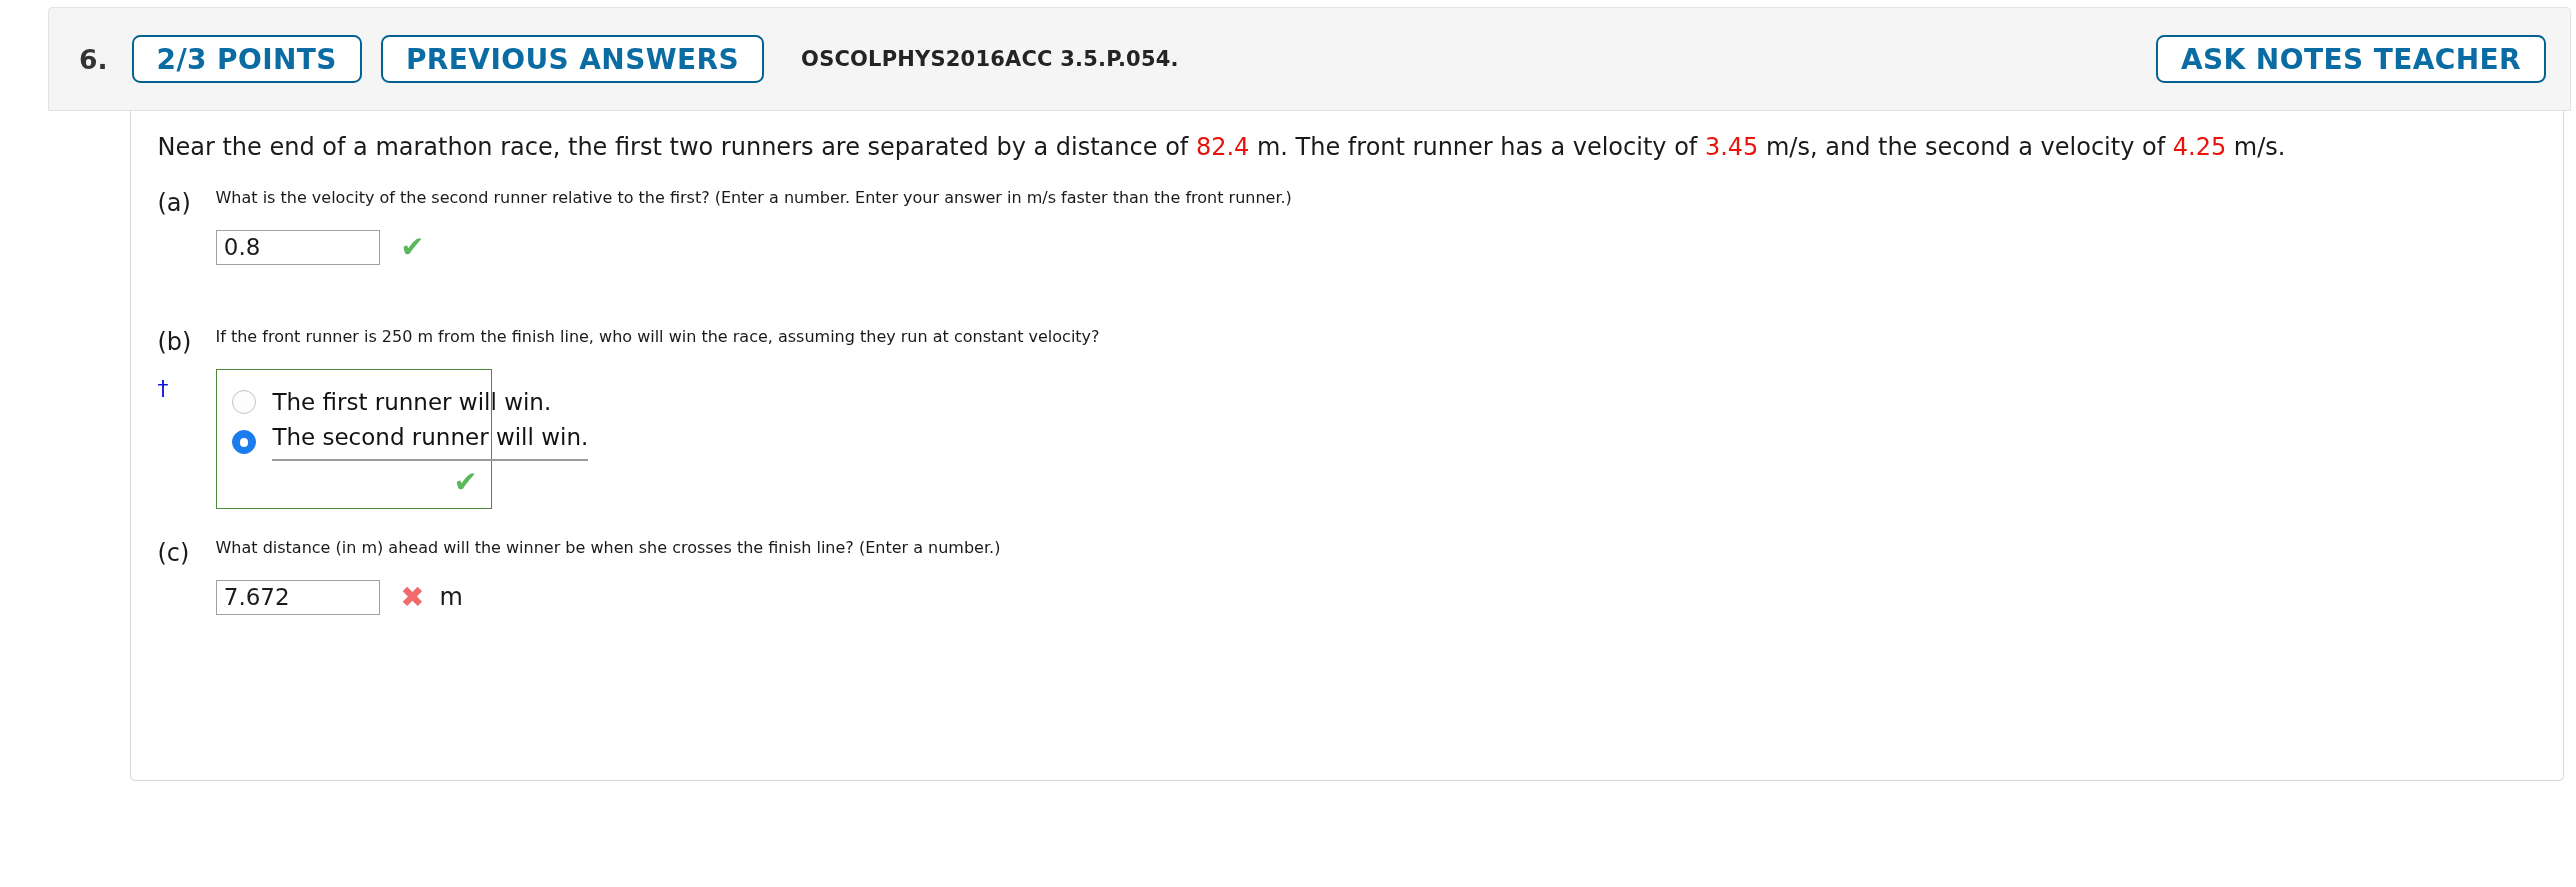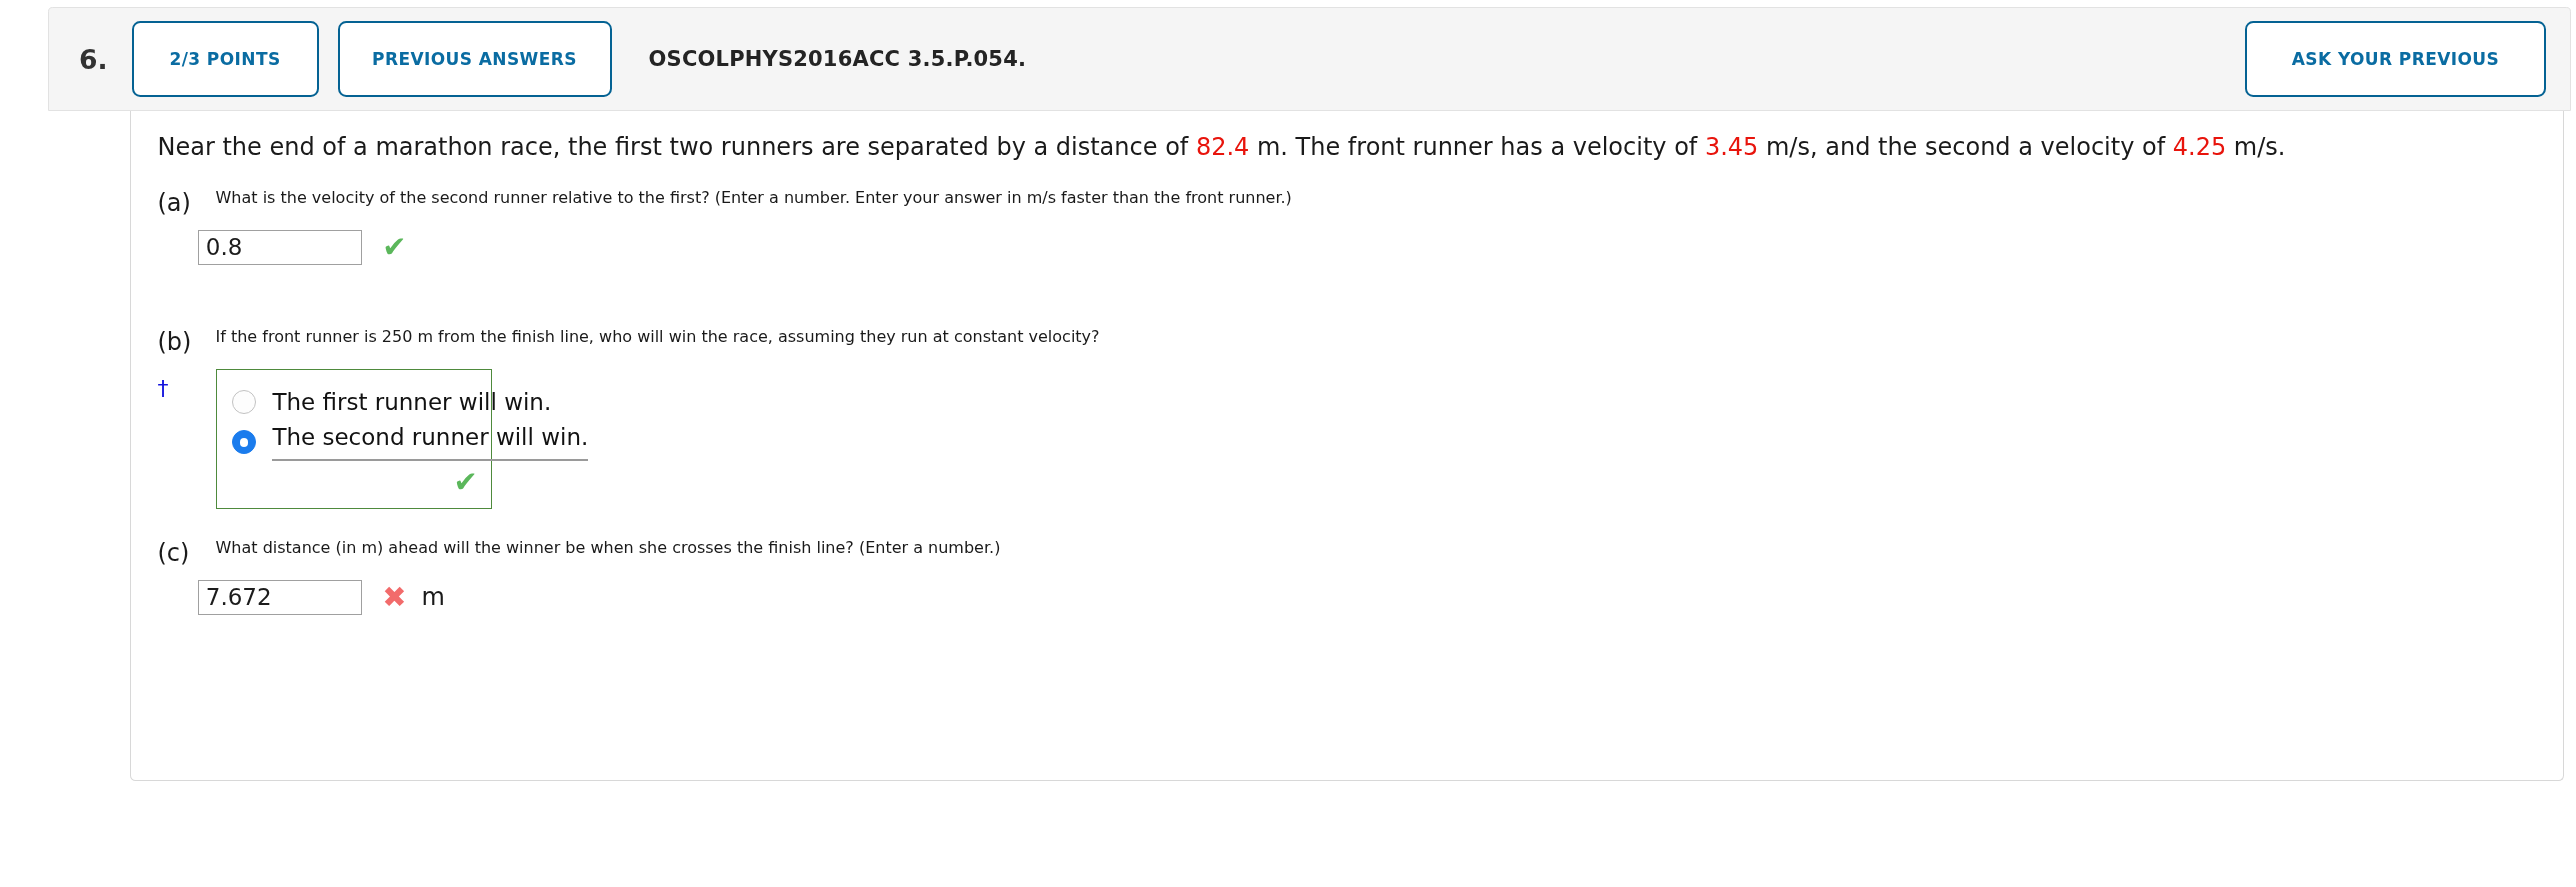--- a/index.html
+++ b/index.html
@@ -44,24 +44,24 @@
     margin-right: 24px;
     letter-spacing: 0px;
   }
 
   .pill {
     box-sizing: border-box;
     border: 2.7px solid #046293;
     border-radius: 8.2px;
     background: #ffffff;
     color: #0a6ca2;
-    font-size: 17px;
+    font-size: 28px;
     font-weight: bold;
     letter-spacing: 0.4px;
-    height: 76px;
+    height: 48px;
     display: flex;
     align-items: center;
     justify-content: center;
     padding: 0 23px;
     white-space: nowrap;
     cursor: pointer;
   }
   .pill.points { min-width: 187px; }
   .pill.prev   { margin-left: 19px; min-width: 274px; }
 
@@ -123,21 +123,21 @@
   .part-text {
     font-size: 16px;
     color: #1a1a1a;
     white-space: nowrap;
     line-height: 1.3;
   }
 
   .answer-row {
     display: flex;
     align-items: center;
-    margin-left: 40px;
+    margin-left: 58px;
     margin-top: 12.8px;
   }
 
   .ans-input {
     box-sizing: border-box;
     width: 164px;
     height: 35px;
     border: 0.9px solid #a0a0a0;
     background: #ffffff;
     font-family: "DejaVu Sans", "Liberation Sans", sans-serif;
@@ -248,21 +248,21 @@
 
     <div class="pill points">2/3 POINTS</div>
 
     <div class="pill prev">PREVIOUS ANSWERS</div>
 
     <div class="q-code">OSCOLPHYS2016ACC 3.5.P.054.</div>
 
     <div class="header-spacer"></div>
 
 
-    <div class="pill teach">ASK YOUR PREVIOUS</div>
+    <div class="pill teach">ASK NOTES TEACHER</div>
   </div>
 
   <div class="q-body">
 
     <div class="stem">
       <span>Near the end of a marathon race, the first two runners are separated by a distance of </span><span class="num">82.4</span><span> m. The front runner has a velocity of </span><span class="num">3.45</span><span> m/s, and the second a velocity of </span><span class="num">4.25</span><span> m/s.</span>
     </div>
 
     <div class="part" style="top:77px;">
       <div class="part-row">

